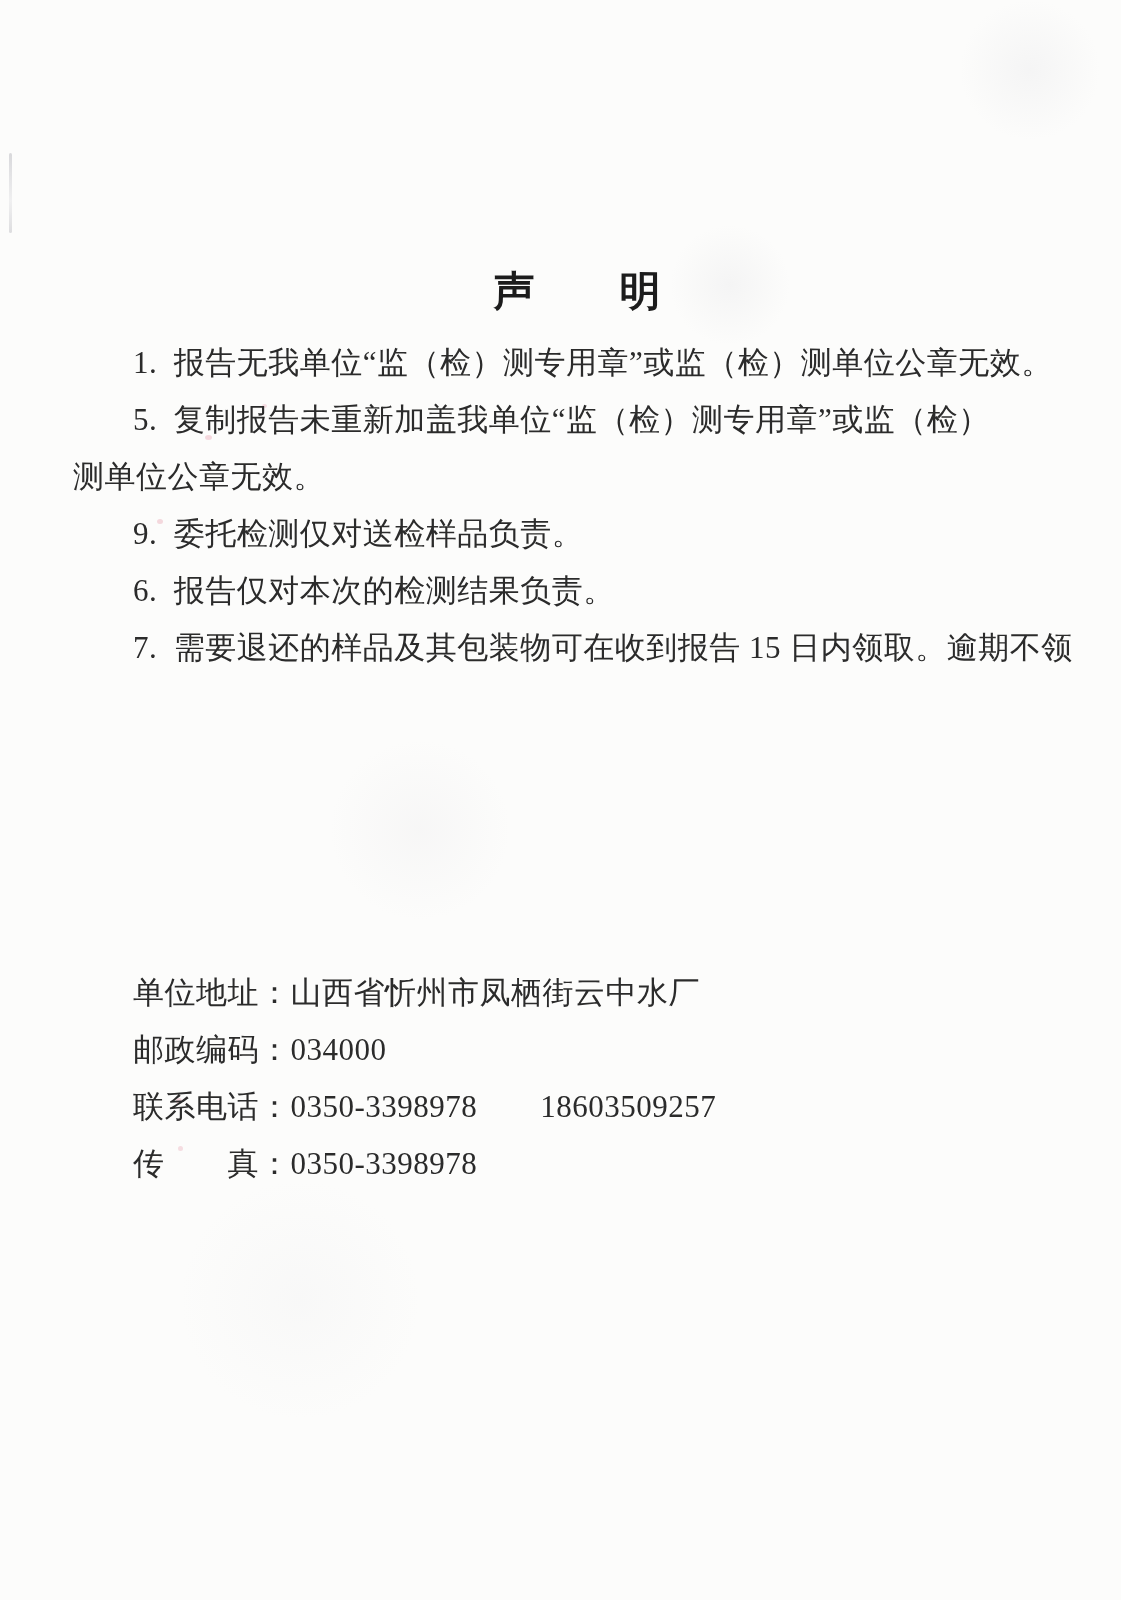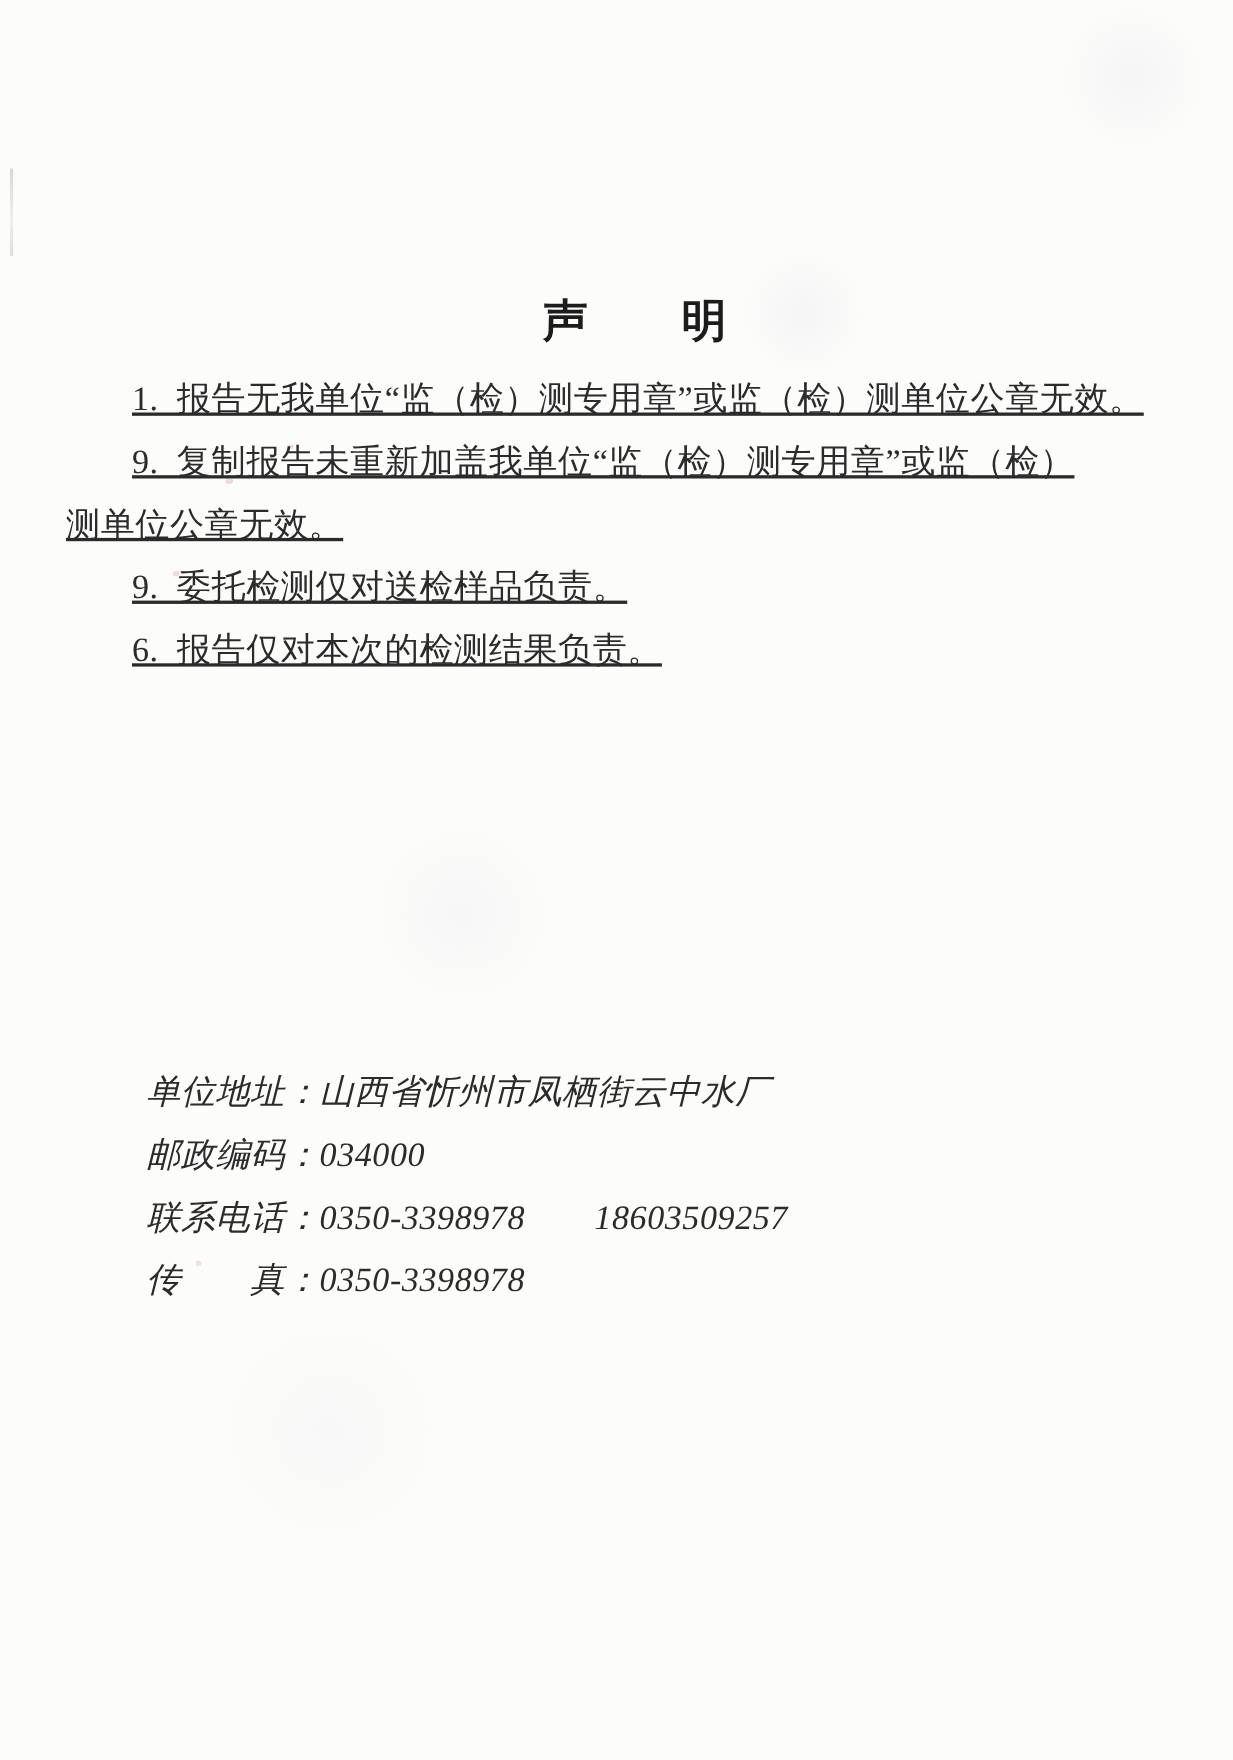--- a/index.html
+++ b/index.html
@@ -43,43 +43,41 @@
     font-family: "Liberation Sans", "DejaVu Sans", sans-serif;
     font-weight: 700;
     font-size: 41px;
     line-height: 50px;
     letter-spacing: 1px;
     color: var(--title);
     white-space: pre;
   }
   .statement-body {
     position: absolute;
-    left: 60px;
+    left: 73px;
     top: 334px;
     width: 998px;
     font-size: 31px;
     line-height: 57px;
     color: var(--text);
-    text-decoration: underline;
   }
   .line {
     white-space: pre;
     letter-spacing: 0.5px;
   }
   .line.indent {
     padding-left: 60px;
   }
   .contact-block {
     position: absolute;
     left: 73px;
     top: 964px;
     font-size: 31px;
     line-height: 57px;
     color: var(--text);
-    font-style: italic;
   }
   .contact-line {
     padding-left: 60px;
     white-space: pre;
     letter-spacing: 0.5px;
   }
   
   .artifact-vline {
     position: absolute;
     left: 9px;
@@ -109,24 +107,25 @@
   <div class="speck speck-1"></div>
   <div class="speck speck-2"></div>
   <div class="speck speck-3"></div>
   <div class="speck speck-4"></div>
   <div class="speck speck-5"></div>
 
   <h1 class="doc-title">声　　明</h1>
 
   <div class="statement-body" id="statement-body">
       <div class="line indent">1.  报告无我单位“监（检）测专用章”或监（检）测单位公章无效。</div>
-      <div class="line indent">9.  复制报告未重新加盖我单位“监（检）测专用章”或监（检）</div>
+      <div class="line indent">5.  复制报告未重新加盖我单位“监（检）测专用章”或监（检）</div>
       <div class="line">测单位公章无效。</div>
       <div class="line indent">9.  委托检测仅对送检样品负责。</div>
       <div class="line indent">6.  报告仅对本次的检测结果负责。</div>
+      <div class="line indent">7.  需要退还的样品及其包装物可在收到报告 15 日内领取。逾期不领</div>
     </div>
 
   <div class="contact-block" id="contact-block">
       <div class="line contact-line"><span>单位地址：</span><span>山西省忻州市凤栖街云中水厂</span></div>
       <div class="line contact-line"><span>邮政编码：</span><span>034000</span></div>
       <div class="line contact-line"><span>联系电话：</span><span>0350-3398978　　18603509257</span></div>
       <div class="line contact-line"><span>传　　真：</span><span>0350-3398978</span></div>
     </div>
 
 </div>

